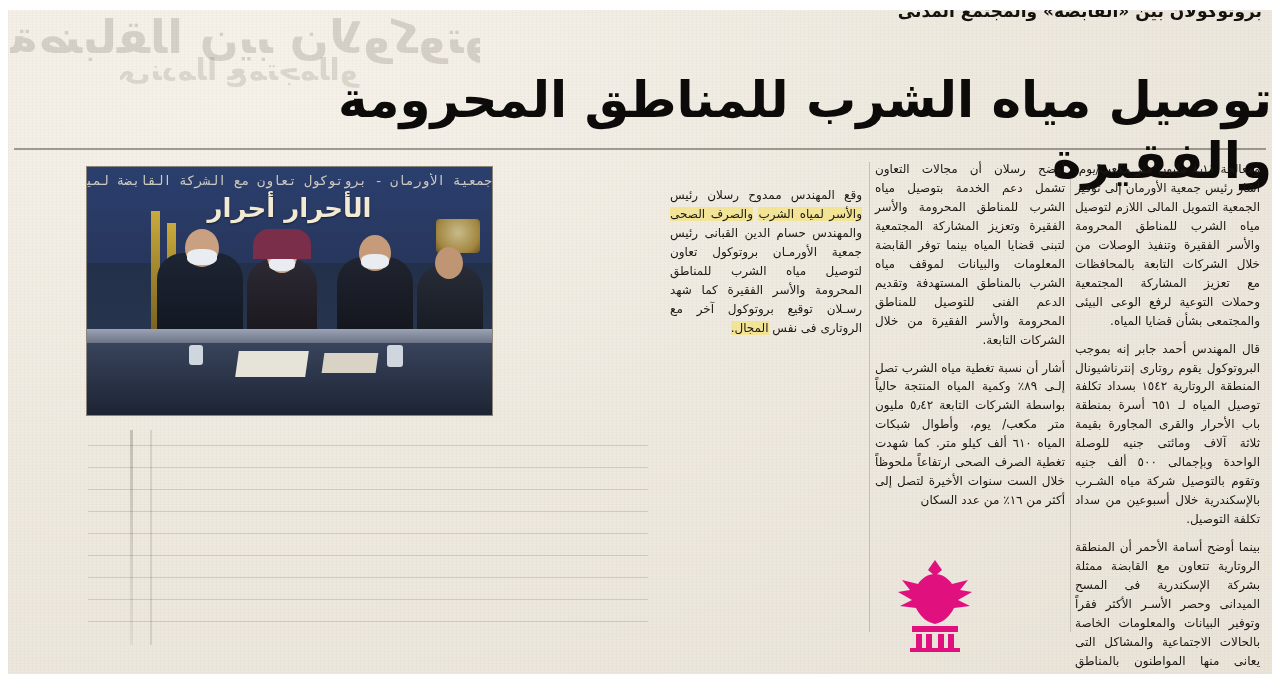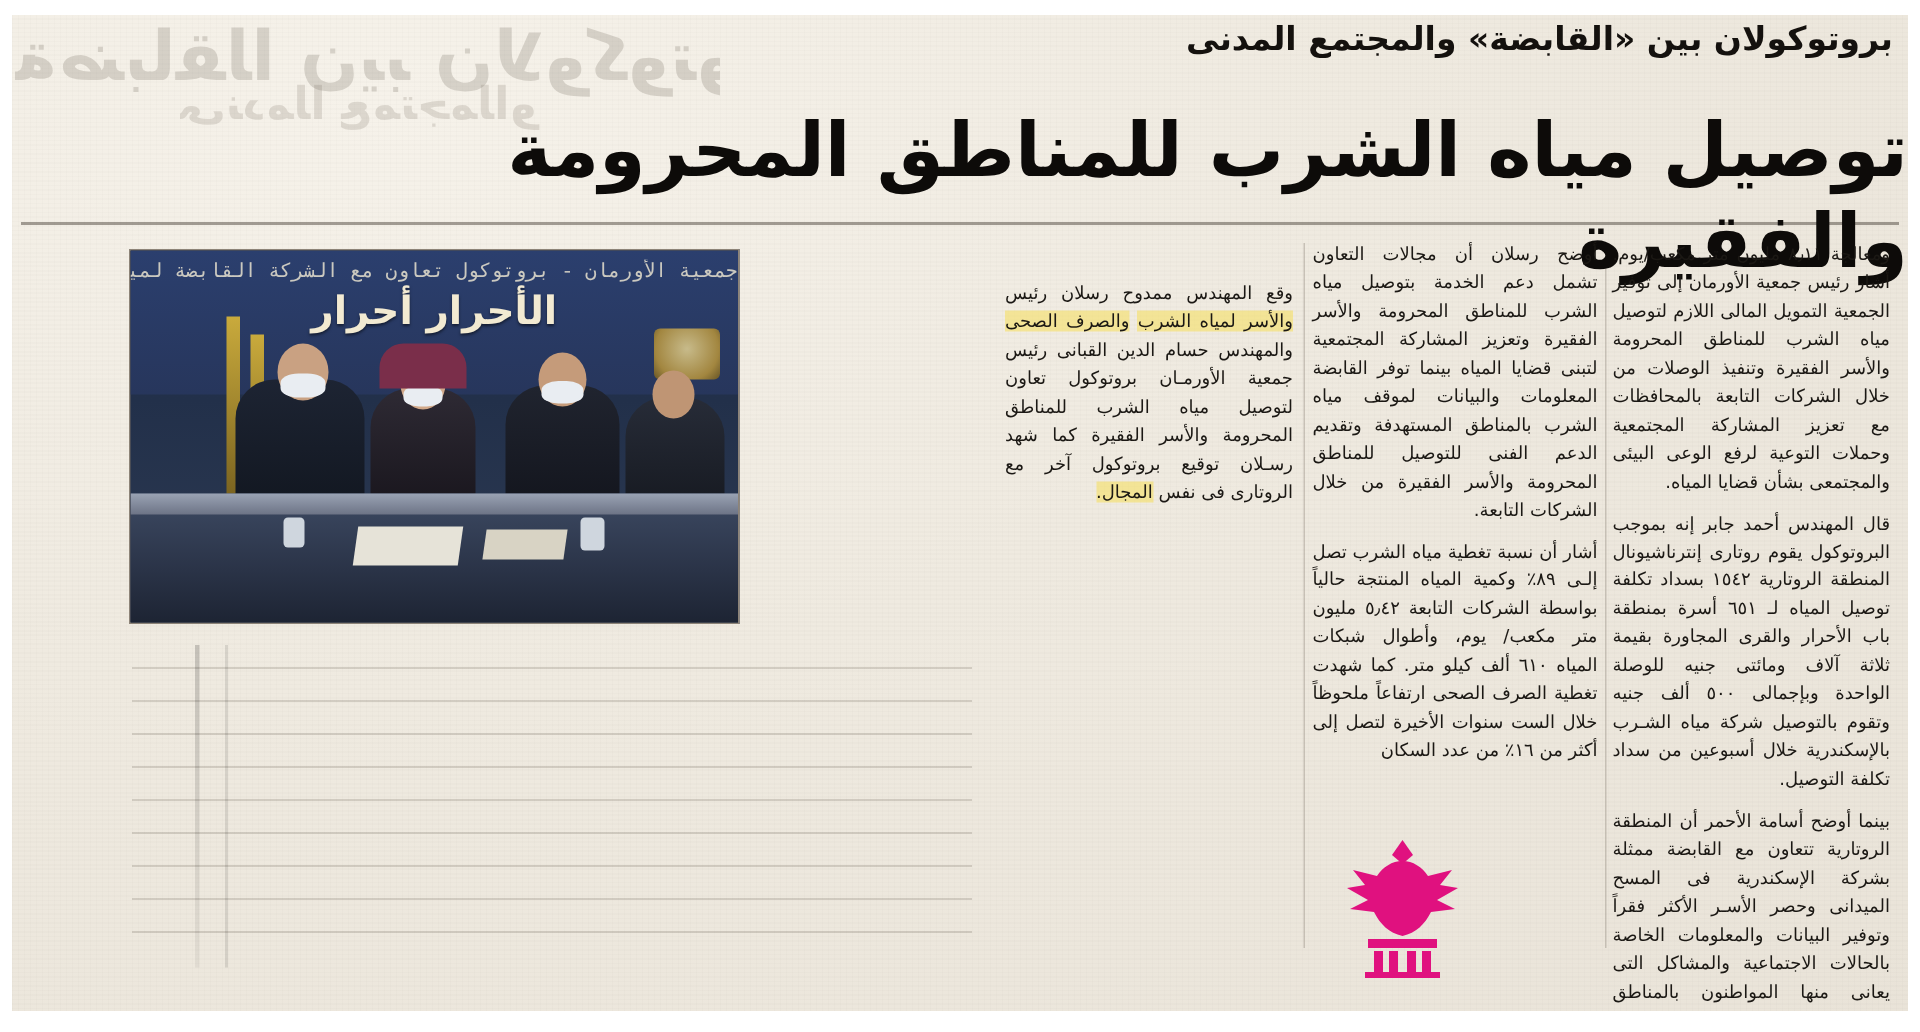--- a/index.html
+++ b/index.html
@@ -72,27 +72,27 @@
     font-size: 30px;
     color: #7a7064;
     white-space: nowrap;
     overflow: hidden;
     z-index: 1;
   }
 
   
   .kicker {
     position: absolute;
-    top: 12px;
+    top: 0;
     right: 18px;
     left: 430px;
     text-align: right;
     font-family: "DejaVu Sans", sans-serif;
     font-weight: bold;
-    font-size: 22px;
+    font-size: 17px;
     line-height: 1.35;
     color: #14110e;
     z-index: 5;
     direction: rtl;
   }
   .headline {
     position: absolute;
     top: 70px;
     right: 8px;
     left: 120px;

